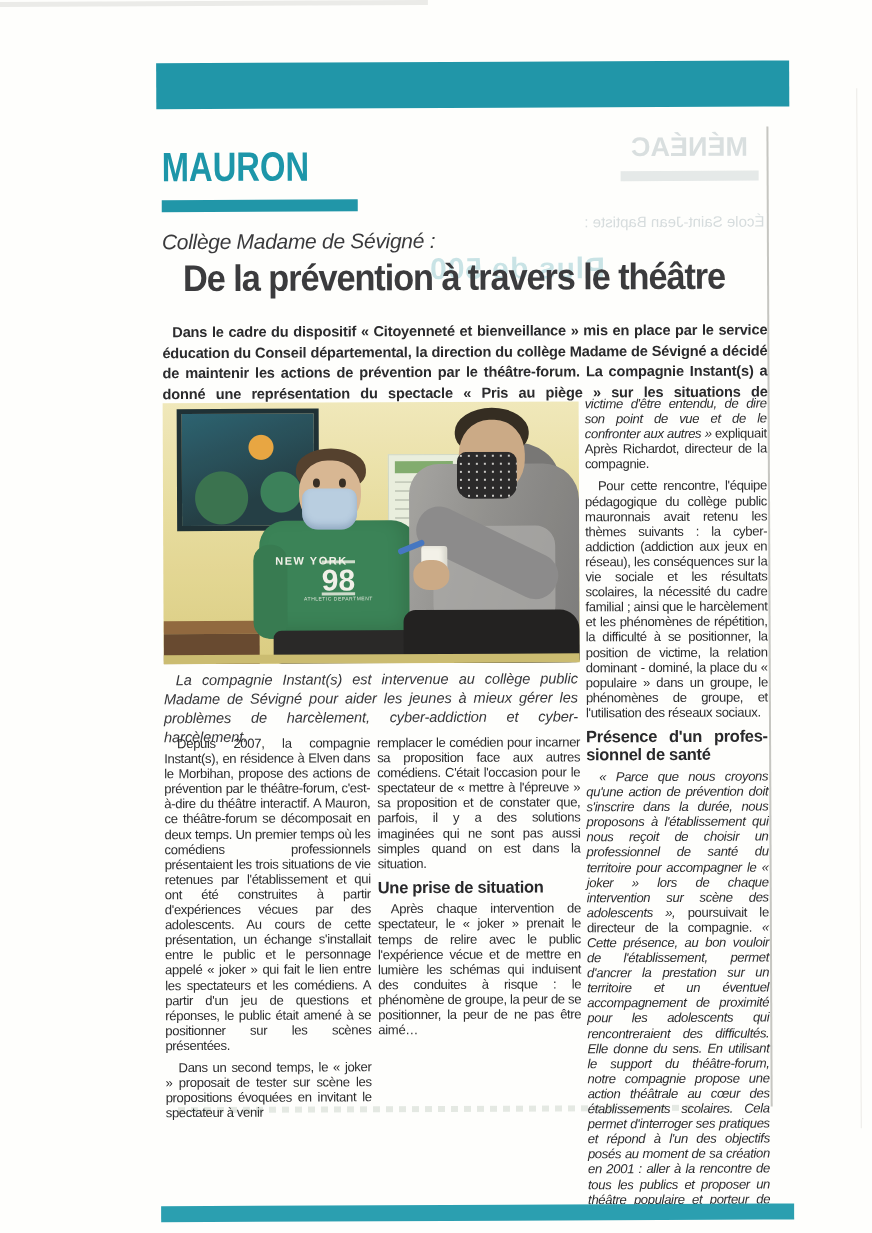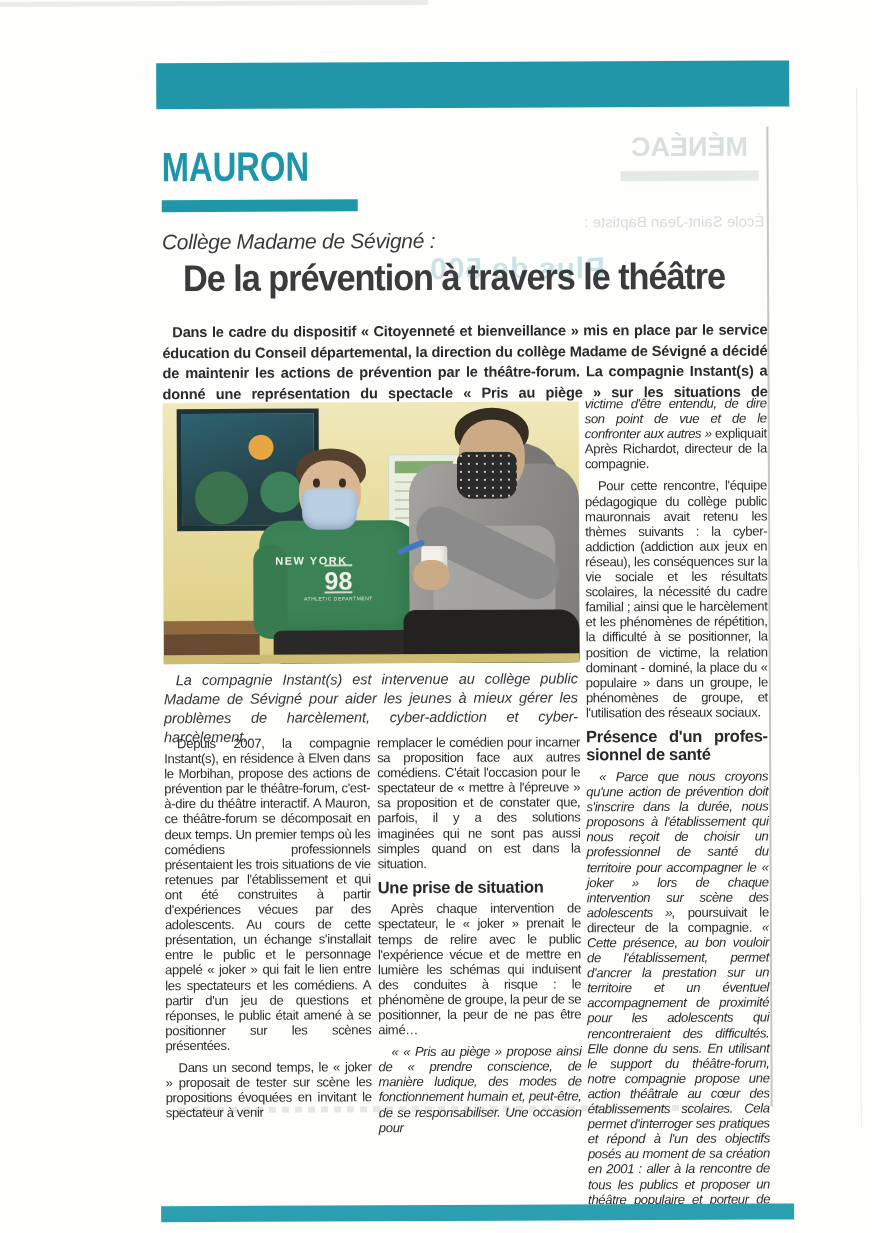--- a/index.html
+++ b/index.html
@@ -69,21 +69,21 @@
 
   .boy-hair{left:133px;top:46px;width:70px;height:42px;background:#4a3526;border-radius:50% 50% 42% 42%;}
   .boy-head{left:136px;top:58px;width:62px;height:66px;background:#d7b493;border-radius:46%;}
   .boy-eye{width:7px;height:9px;background:#2a221c;border-radius:50%;top:76px;}
   .boy-eye.l{left:150px;} .boy-eye.r{left:176px;}
   .boy-mask{left:139px;top:86px;width:55px;height:41px;background:#b5cde6;border-radius:10px 10px 16px 16px;box-shadow:inset 0 -4px 6px rgba(90,120,160,.45);}
   .boy-hoodie{left:96px;top:118px;width:158px;height:118px;background:#2e7c52;border-radius:26px 26px 12px 12px;box-shadow:inset -10px -8px 18px rgba(0,40,20,.25);}
   .boy-sleeve{left:90px;top:142px;width:34px;height:94px;background:#2a744c;border-radius:16px;}
   .hoodie-text{left:112px;top:152px;width:126px;color:#f2f2ee;font-weight:bold;
     font-size:11px;letter-spacing:1.5px;line-height:12px;}
-  .hoodie-num{left:112px;top:166px;width:126px;text-align:center;color:#f2f2ee;font-weight:bold;font-size:25px;line-height:24px;
+  .hoodie-num{left:112px;top:166px;width:126px;text-align:center;color:#f2f2ee;font-weight:bold;font-size:30px;line-height:24px;
     text-decoration:underline overline;text-decoration-color:rgba(242,242,238,.8);}
   .hoodie-small{left:112px;top:193px;width:126px;text-align:center;color:rgba(242,242,238,.85);font-size:5px;letter-spacing:.5px;}
   .boy-legs{left:110px;top:228px;width:150px;height:33px;background:#1b1b20;border-radius:8px;}
 
   .man-hood{left:300px;top:40px;width:96px;height:72px;background:#6f6f73;border-radius:50%;}
   .man-torso{left:246px;top:62px;width:170px;height:199px;border-radius:30px 36px 10px 10px;
     background:linear-gradient(105deg,#a0a0a2 0%,#8b8b8d 40%,#747478 100%);}
   .man-panel{left:270px;top:124px;width:122px;height:100px;background:#a5a5a7;border-radius:20px;opacity:.8;}
   .man-hair{left:292px;top:6px;width:74px;height:48px;background:#272019;border-radius:50% 50% 45% 45%;}
   .man-head{left:296px;top:18px;width:66px;height:74px;background:#c9a685;border-radius:46%;}
@@ -175,21 +175,20 @@
 
   <div class="col col-1">
     <p>Depuis 2007, la compagnie Instant(s), en résidence à Elven dans le Morbihan, propose des actions de prévention par le théâtre-forum, c'est-à-dire du théâtre interactif. A Mauron, ce théâtre-forum se décomposait en deux temps. Un premier temps où les comédiens professionnels présentaient les trois situations de vie retenues par l'établissement et qui ont été construites à partir d'expériences vécues par des adolescents. Au cours de cette présentation, un échange s'installait entre le public et le personnage appelé « joker » qui fait le lien entre les spectateurs et les comédiens. A partir d'un jeu de questions et réponses, le public était amené à se positionner sur les scènes présentées.</p>
     <p>Dans un second temps, le « joker » proposait de tester sur scène les propositions évoquées en invitant le spectateur à venir</p>
   </div>
 
   <div class="col col-2">
     <p class="noindent">remplacer le comédien pour incarner sa proposition face aux autres comédiens. C'était l'occasion pour le spectateur de « mettre à l'épreuve » sa proposition et de constater que, parfois, il y a des solutions imaginées qui ne sont pas aussi simples quand on est dans la situation.</p>
     <div class="subhead">Une prise de situation</div>
     <p>Après chaque intervention de spectateur, le « joker » prenait le temps de relire avec le public l'expérience vécue et de mettre en lumière les schémas qui induisent des conduites à risque : le phénomène de groupe, la peur de se positionner, la peur de ne pas être aimé…</p>
-    <p class="it">« « Pris au piège » propose ainsi de « prendre conscience, de manière ludique, des modes de fonctionnement humain et, peut-être, de se responsabiliser. Une occasion pour</p>
   </div>
 
   <div class="col col-3">
     <p class="noindent"><span class="it">victime d'être entendu, de dire son point de vue et de le confronter aux autres » </span><span>expliquait Après Richardot, directeur de la compagnie.</span></p>
     <p>Pour cette rencontre, l'équipe pédagogique du collège public mauronnais avait retenu les thèmes suivants : la cyber-addiction (addiction aux jeux en réseau), les conséquences sur la vie sociale et les résultats scolaires, la nécessité du cadre familial ; ainsi que le harcèlement et les phénomènes de répétition, la difficulté à se positionner, la position de victime, la relation dominant - dominé, la place du « populaire » dans un groupe, le phénomènes de groupe, et l'utilisation des réseaux sociaux.</p>
     <div class="subhead">Présence d'un profes­sionnel de santé</div>
     <p><span class="it">« Parce que nous croyons qu'une action de prévention doit s'inscrire dans la durée, nous proposons à l'établissement qui nous reçoit de choisir un professionnel de santé du territoire pour accompagner le « joker » lors de chaque intervention sur scène des adolescents », </span><span>poursuivait le directeur de la compagnie. </span><span class="it">« Cette présence, au bon vouloir de l'établissement, permet d'ancrer la prestation sur un territoire et un éventuel accompagnement de proximité pour les adolescents qui rencontreraient des difficultés. Elle donne du sens. En utilisant le support du théâtre-forum, notre compagnie propose une action théâtrale au cœur des établissements scolaires. Cela permet d'interroger ses pratiques et répond à l'un des objectifs posés au moment de sa création en 2001 : aller à la rencontre de tous les publics et proposer un théâtre populaire et porteur de sens. »</span></p>
   </div>
 
   <div class="bottom-bar"></div>

